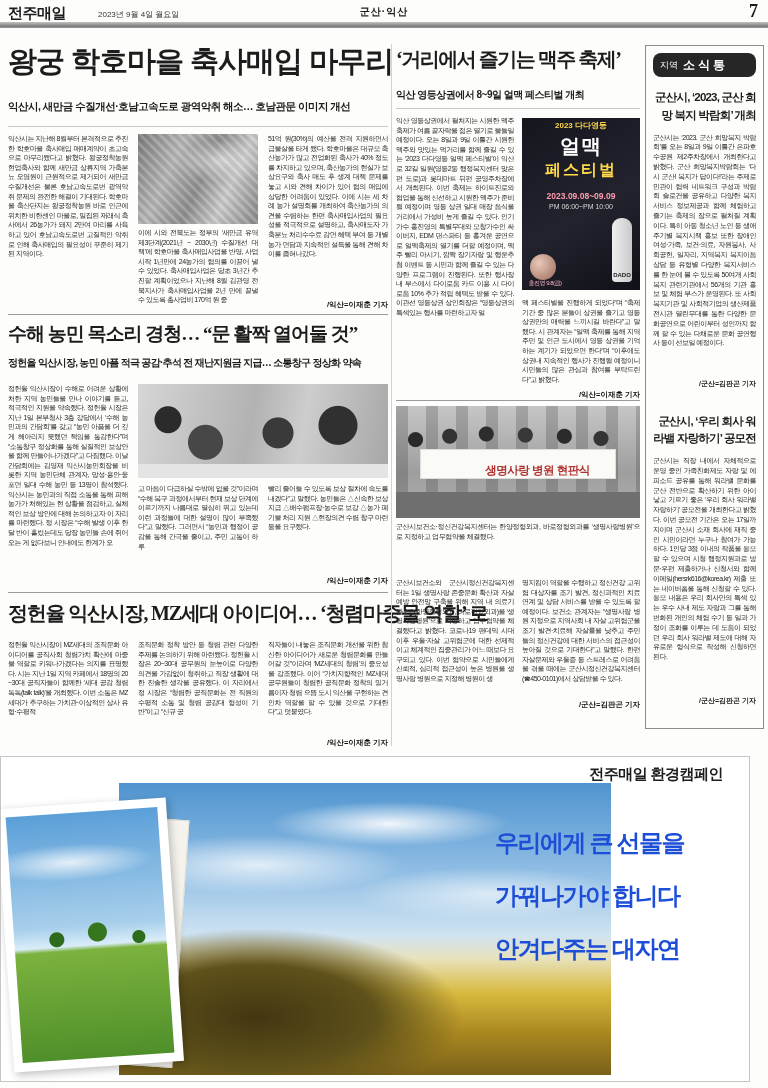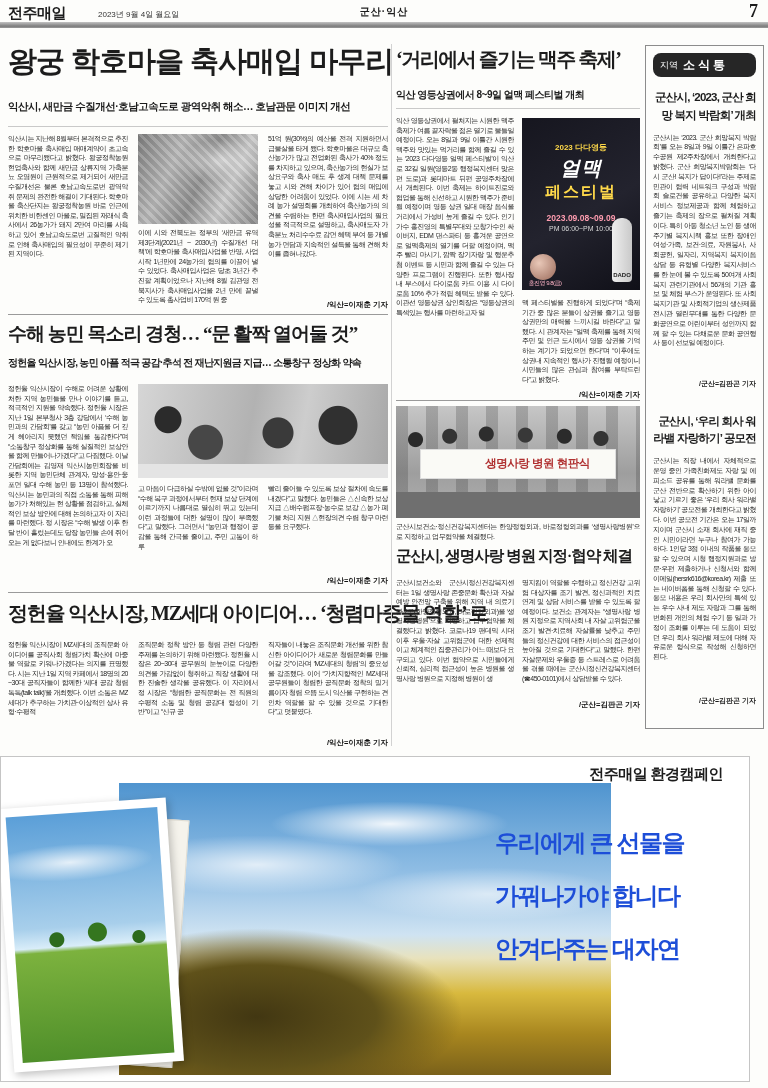--- a/index.html
+++ b/index.html
@@ -65,24 +65,24 @@
 
   
   .b-head { position:absolute; left:396px; top:46px; width:246px; font-size:20px; font-weight:600; letter-spacing:-1.5px; white-space:nowrap; }
   .b-sub  { position:absolute; left:396px; top:88px; width:246px; font-size:10px; font-weight:700; letter-spacing:-0.5px; }
   .b-body { position:absolute; left:396px; top:116px; width:244px; height:284px; }
   .b-c1 { position:absolute; left:0; top:0; width:118px; height:284px; }
   .b-c2 { position:absolute; left:126px; top:182px; width:118px; height:100px; }
   .poster {
     position:absolute; left:126px; top:2px; width:118px; height:172px;
     background:linear-gradient(150deg,#16161f 0%, #23232e 55%, #101018 100%);
-    color:#fff; text-align:center; padding-top:24px; overflow:hidden;
+    color:#fff; text-align:center; padding-top:2px; overflow:hidden;
   }
   .poster .p1 { font-size:8px; font-weight:700; color:#ffd94a; letter-spacing:0; }
-  .poster .p2 { font-size:20px; font-weight:900; letter-spacing:1px; margin-top:2px;font-style:italic; }
+  .poster .p2 { font-size:20px; font-weight:900; letter-spacing:1px; margin-top:2px; }
   .poster .p3 { font-size:16px; font-weight:900; color:#ffd94a; letter-spacing:2px; }
   .poster .pd { font-size:8.5px; font-weight:700; color:#ff9db0; margin-top:10px; }
   .poster .pt { font-size:7px; color:#d9d9d9; margin-top:2px; }
   .poster .p-circle { position:absolute; left:8px; bottom:10px; width:26px; height:26px; border-radius:50%;
       background:radial-gradient(circle at 35% 35%, #e9c8b8, #9a6a5a); }
   .poster .p-sing { position:absolute; left:6px; bottom:2px; font-size:6px; color:#ffb3c6; width:34px; letter-spacing:-0.5px; }
   .poster .p-bottle { position:absolute; right:8px; bottom:8px; width:20px; height:64px; border-radius:9px 9px 4px 4px;
       background:linear-gradient(to right,#efefef,#c9c9c9); color:#222; font-size:6px; font-weight:900;
       display:flex; align-items:flex-end; justify-content:center; padding-bottom:4px; }
 
@@ -95,21 +95,21 @@
       radial-gradient(circle at 37% 25%, #2d2d2d 0 7px, rgba(0,0,0,0) 8px),
       radial-gradient(circle at 53% 26%, #383838 0 7px, rgba(0,0,0,0) 8px),
       radial-gradient(circle at 69% 27%, #2b2b2b 0 7px, rgba(0,0,0,0) 8px),
       radial-gradient(circle at 84% 29%, #343434 0 7px, rgba(0,0,0,0) 8px),
       linear-gradient(to top, #6f6f6f 0 26px, rgba(0,0,0,0) 26px),
       repeating-linear-gradient(90deg, rgba(40,40,40,0.22) 0 12px, rgba(0,0,0,0) 12px 30px),
       linear-gradient(to bottom,#c6c6c6 0%,#9e9e9e 60%,#b2b2b2 100%);
   }
   .banner-strip {
     position:absolute; left:10%; top:38%; width:80%; height:30px; background:#fafaf6;
-    border:1px solid #ddd; display:flex; align-items:center; justify-content:center;padding-left:39px;
+    border:1px solid #ddd; display:flex; align-items:flex-end; justify-content:center;padding-left:39px;
   }
   .banner-strip span { font-size:11.5px; font-weight:900; color:#b03030; letter-spacing:-0.5px; }
   .h-caption { position:absolute; left:396px; top:522px; width:244px; font-size:7px; line-height:10px; letter-spacing:-0.4px; color:#222; text-align:justify; word-break:break-all; }
   .h-head { position:absolute; left:396px; top:546px; width:246px; font-size:15.5px; font-weight:700; letter-spacing:-1px; white-space:nowrap; }
   .h-body { position:absolute; left:396px; top:578px; width:244px; height:132px; }
   .h-c1 { position:absolute; left:0; top:0; width:118px; height:132px; }
   .h-c2 { position:absolute; left:126px; top:0; width:118px; height:132px; }
 
   
   .sidebar {
@@ -215,21 +215,20 @@
     <div class="byline">/익산=이재춘 기자</div>
   </div>
   <div class="rule" style="left:396px;width:244px;top:400px;"></div>
 
   <div class="photo-banner">
     <div class="banner-strip">
       <span>생명사랑 병원 현판식</span>
     </div>
   </div>
   <div class="h-caption">군산시보건소·정신건강복지센터는 한양정형외과, 바로정형외과를 ‘생명사랑병원’으로 지정하고 업무협약을 체결했다.</div>
-  <div class="h-head serif">군산시, 생명사랑 병원 지정·협약 체결</div>
   <div class="h-body">
     <div class="h-c1 col">군산시보건소와 군산시정신건강복지센터는 1일 생명사랑 존중문화 확산과 자살예방 안전망 구축을 위해 지역 내 의료기관 2곳(한양정형외과, 바로정형외과)을 ‘생명사랑병원’으로 지정하고 업무협약을 체결했다고 밝혔다. 코로나19 팬데믹 시대 이후 우울·자살 고위험군에 대한 선제적이고 체계적인 집중관리가 어느 때보다 요구되고 있다. 이번 협약으로 시민들에게 신뢰적, 심리적 접근성이 높은 병원을 생명사랑 병원으로 지정해 병원이 생</div>
     <div class="h-c2 col">명지킴이 역할을 수행하고 정신건강 고위험 대상자를 조기 발견, 정신과적인 치료 연계 및 상담 서비스를 받을 수 있도록 할 예정이다. 보건소 관계자는 “생명사랑 병원 지정으로 지역사회 내 자살 고위험군을 조기 발견·치료해 자살률을 낮추고 주민들의 정신건강에 대한 서비스의 접근성이 높아질 것으로 기대한다”고 말했다. 한편 자살문제와 우울증 등 스트레스로 어려움을 겪을 때에는 군산시정신건강복지센터(☎450-0101)에서 상담받을 수 있다.</div>
     <div class="byline">/군산=김판곤 기자</div>
   </div>
 
   <aside class="sidebar">
     <div class="sb-header">
       <span class="r">지역</span>
       <span class="t">소식통</span>

